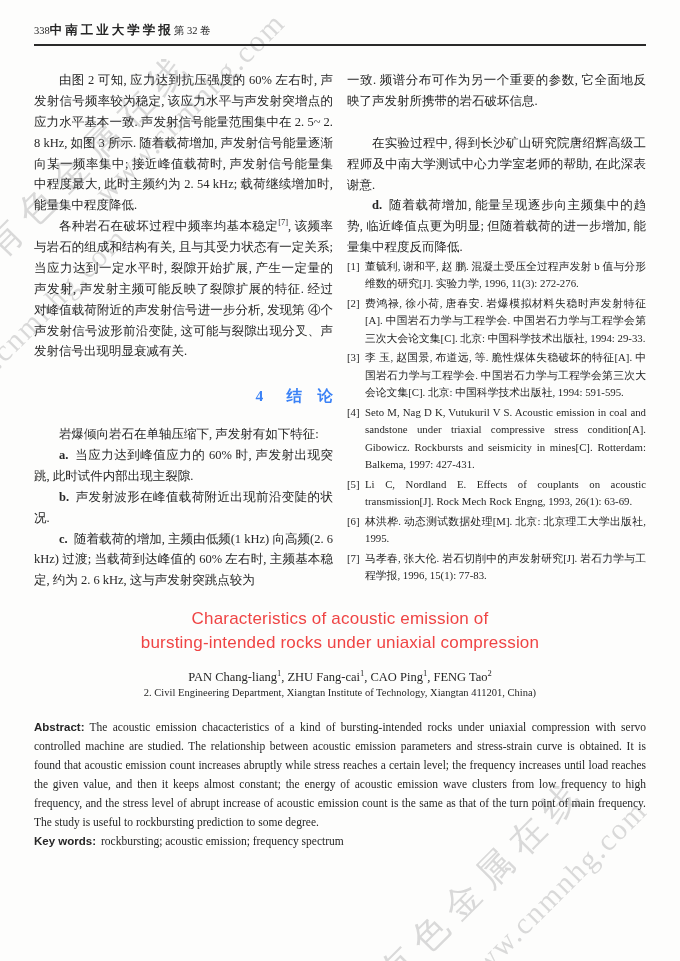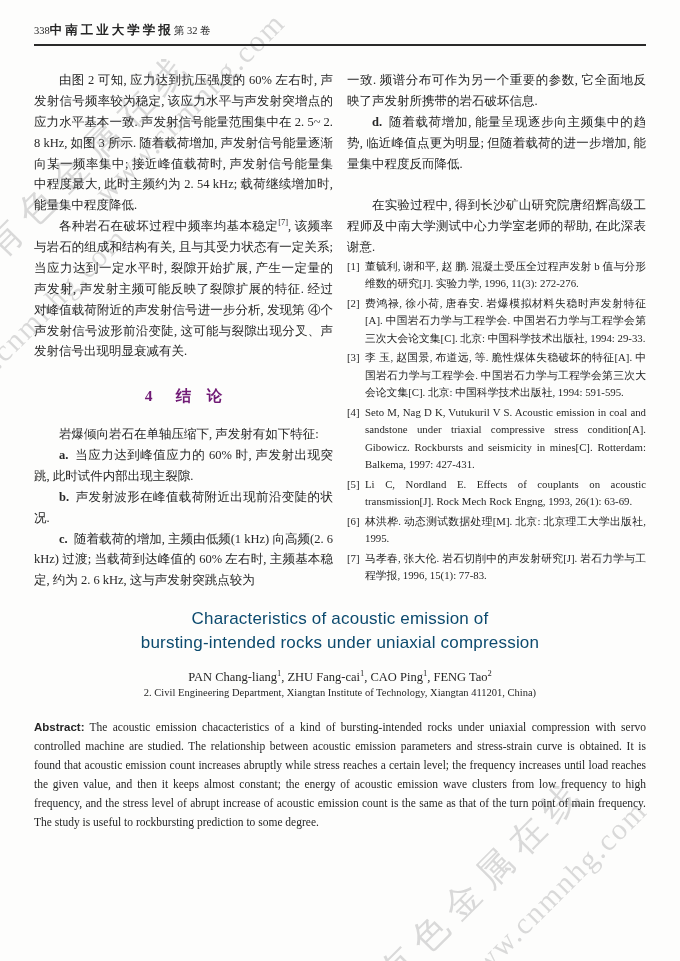--- a/index.html
+++ b/index.html
@@ -42,34 +42,34 @@
   .columns {
     display:flex; gap:14px; margin-top:24px;
     font-size:12.5px; line-height:1.67; text-align:justify;
   }
   .col { flex:1 1 0; min-width:0; }
   p { margin:0; }
   .indent { text-indent:2em; }
   sup { font-size:8.5px; line-height:0; }
   .item b { margin-right:.5em; }
   h2.sec {
-    margin:21px 0 15px 0; font-size:15.5px; font-weight:bold; color:#701a75;
-    text-align:center; text-indent:0;
+    margin:21px 0 15px 0; font-size:15.5px; font-weight:bold; color:#3b82f6;
+    text-align:right; text-indent:0;
   }
   h2.sec .num { margin-right:1.5em; }
   .ack { margin-top:21px; }
   h3.refs-h { margin:17px 0 8px 0; font-size:12.5px; font-weight:bold; text-align:left; }
   .refs { font-size:10.8px; line-height:1.62; }
   .ref { position:relative; padding-left:18px; text-align:justify; margin-bottom:2px; }
   .ref .num { position:absolute; left:0; top:0; }
   
   .english { margin-top:16px; text-align:center; }
   .etitle {
     font-family:"Liberation Sans","DejaVu Sans",sans-serif;
-    font-size:17px; font-weight:500; line-height:1.42; color:#0c4a6e;
+    font-size:17px; font-weight:500; line-height:1.42; color:#ef4444;
     letter-spacing:.2px;
   }
   .authors { margin-top:15px; font-size:12.5px; }
   .authors .sep { white-space:pre; }
   .affil { margin-top:2px; font-size:10.5px; }
   .affil-first { margin-top:13px; }
   .abstract {
     margin-top:20px; text-align:justify; font-size:11.5px; line-height:1.64;
   }
   .lbl {
@@ -107,22 +107,22 @@
         <h2 class="sec"><span class="num">4</span><span>结　论</span></h2>
 
         <p class="indent">岩爆倾向岩石在单轴压缩下, 声发射有如下特征:</p>
         <p class="indent item"><b>a.</b><span>当应力达到峰值应力的 60% 时, 声发射出现突跳, 此时试件内部出现主裂隙.</span></p>
         <p class="indent item"><b>b.</b><span>声发射波形在峰值载荷附近出现前沿变陡的状况.</span></p>
         <p class="indent item"><b>c.</b><span>随着载荷的增加, 主频由低频(1 kHz) 向高频(2. 6 kHz) 过渡; 当载荷到达峰值的 60% 左右时, 主频基本稳定, 约为 2. 6 kHz, 这与声发射突跳点较为</span></p>
       </div>
 
       <div class="col">
         <p>一致. 频谱分布可作为另一个重要的参数, 它全面地反映了声发射所携带的岩石破坏信息.</p>
+        <p class="indent ack">在实验过程中, 得到长沙矿山研究院唐绍辉高级工程师及中南大学测试中心力学室老师的帮助, 在此深表谢意.</p>
         <p class="indent item"><b>d.</b><span>随着载荷增加, 能量呈现逐步向主频集中的趋势, 临近峰值点更为明显; 但随着载荷的进一步增加, 能量集中程度反而降低.</span></p>
-        <p class="indent ack">在实验过程中, 得到长沙矿山研究院唐绍辉高级工程师及中南大学测试中心力学室老师的帮助, 在此深表谢意.</p>
 
 
         <div class="refs">
           <p class="ref"><span class="num">[1]</span><span>董毓利, 谢和平, 赵  鹏. 混凝土受压全过程声发射 b 值与分形维数的研究[J]. 实验力学, 1996, 11(3): 272-276.</span></p>
           <p class="ref"><span class="num">[2]</span><span>费鸿禄, 徐小荷, 唐春安. 岩爆模拟材料失稳时声发射特征[A]. 中国岩石力学与工程学会. 中国岩石力学与工程学会第三次大会论文集[C]. 北京: 中国科学技术出版社, 1994: 29-33.</span></p>
           <p class="ref"><span class="num">[3]</span><span>李  玉, 赵国景, 布道远, 等. 脆性煤体失稳破坏的特征[A]. 中国岩石力学与工程学会. 中国岩石力学与工程学会第三次大会论文集[C]. 北京: 中国科学技术出版社, 1994: 591-595.</span></p>
           <p class="ref"><span class="num">[4]</span><span>Seto M, Nag D K, Vutukuril V S. Acoustic emission in coal and sandstone under triaxial compressive stress condition[A]. Gibowicz. Rockbursts and seismicity in mines[C]. Rotterdam: Balkema, 1997: 427-431.</span></p>
           <p class="ref"><span class="num">[5]</span><span>Li C, Nordland E. Effects of couplants on acoustic transmission[J]. Rock Mech Rock Engng, 1993, 26(1): 63-69.</span></p>
           <p class="ref"><span class="num">[6]</span><span>林洪桦. 动态测试数据处理[M]. 北京: 北京理工大学出版社, 1995.</span></p>
           <p class="ref"><span class="num">[7]</span><span>马孝春, 张大伦. 岩石切削中的声发射研究[J]. 岩石力学与工程学报, 1996, 15(1): 77-83.</span></p>
@@ -136,16 +136,17 @@
         <div>Characteristics of acoustic emission of</div>
         <div>bursting-intended rocks under uniaxial compression</div>
       </div>
 
       <p class="authors"><span>PAN Chang-liang</span><sup>1</sup><span class="sep">, </span><span>ZHU Fang-cai</span><sup>1</sup><span class="sep">, </span><span>CAO Ping</span><sup>1</sup><span class="sep">, </span><span>FENG Tao</span><sup>2</sup></p>
 
       <p class="affil">2. Civil Engineering Department, Xiangtan Institute of Technology,  Xiangtan 411201,  China)</p>
 
       <p class="abstract"><span class="lbl">Abstract:</span><span>The acoustic emission chacacteristics of a kind of bursting-intended rocks under uniaxial compression with servo controlled machine are studied.  The relationship between acoustic emission parameters and stress-strain curve is obtained.  It is found that acoustic emission count increases abruptly while stress reaches a certain level;  the frequency increases until load reaches the given value,  and then it keeps almost constant;  the energy of acoustic emission wave clusters from low frequency to high frequency,  and the stress level of abrupt increase of acoustic emission count is the same as that of the turn point of main frequency.  The study is useful to rockbursting prediction to some degree.</span></p>
 
+      <p class="keywords"><span class="lbl">Key words:</span><span>rockbursting;  acoustic emission;  frequency spectrum</span></p>
     </section>
 
   </div>
 </div>
 
 </body></html>

